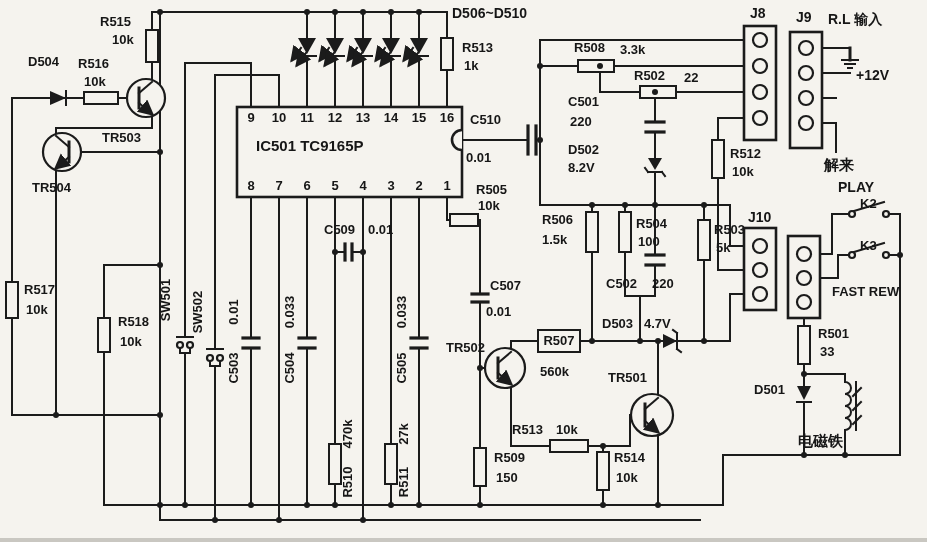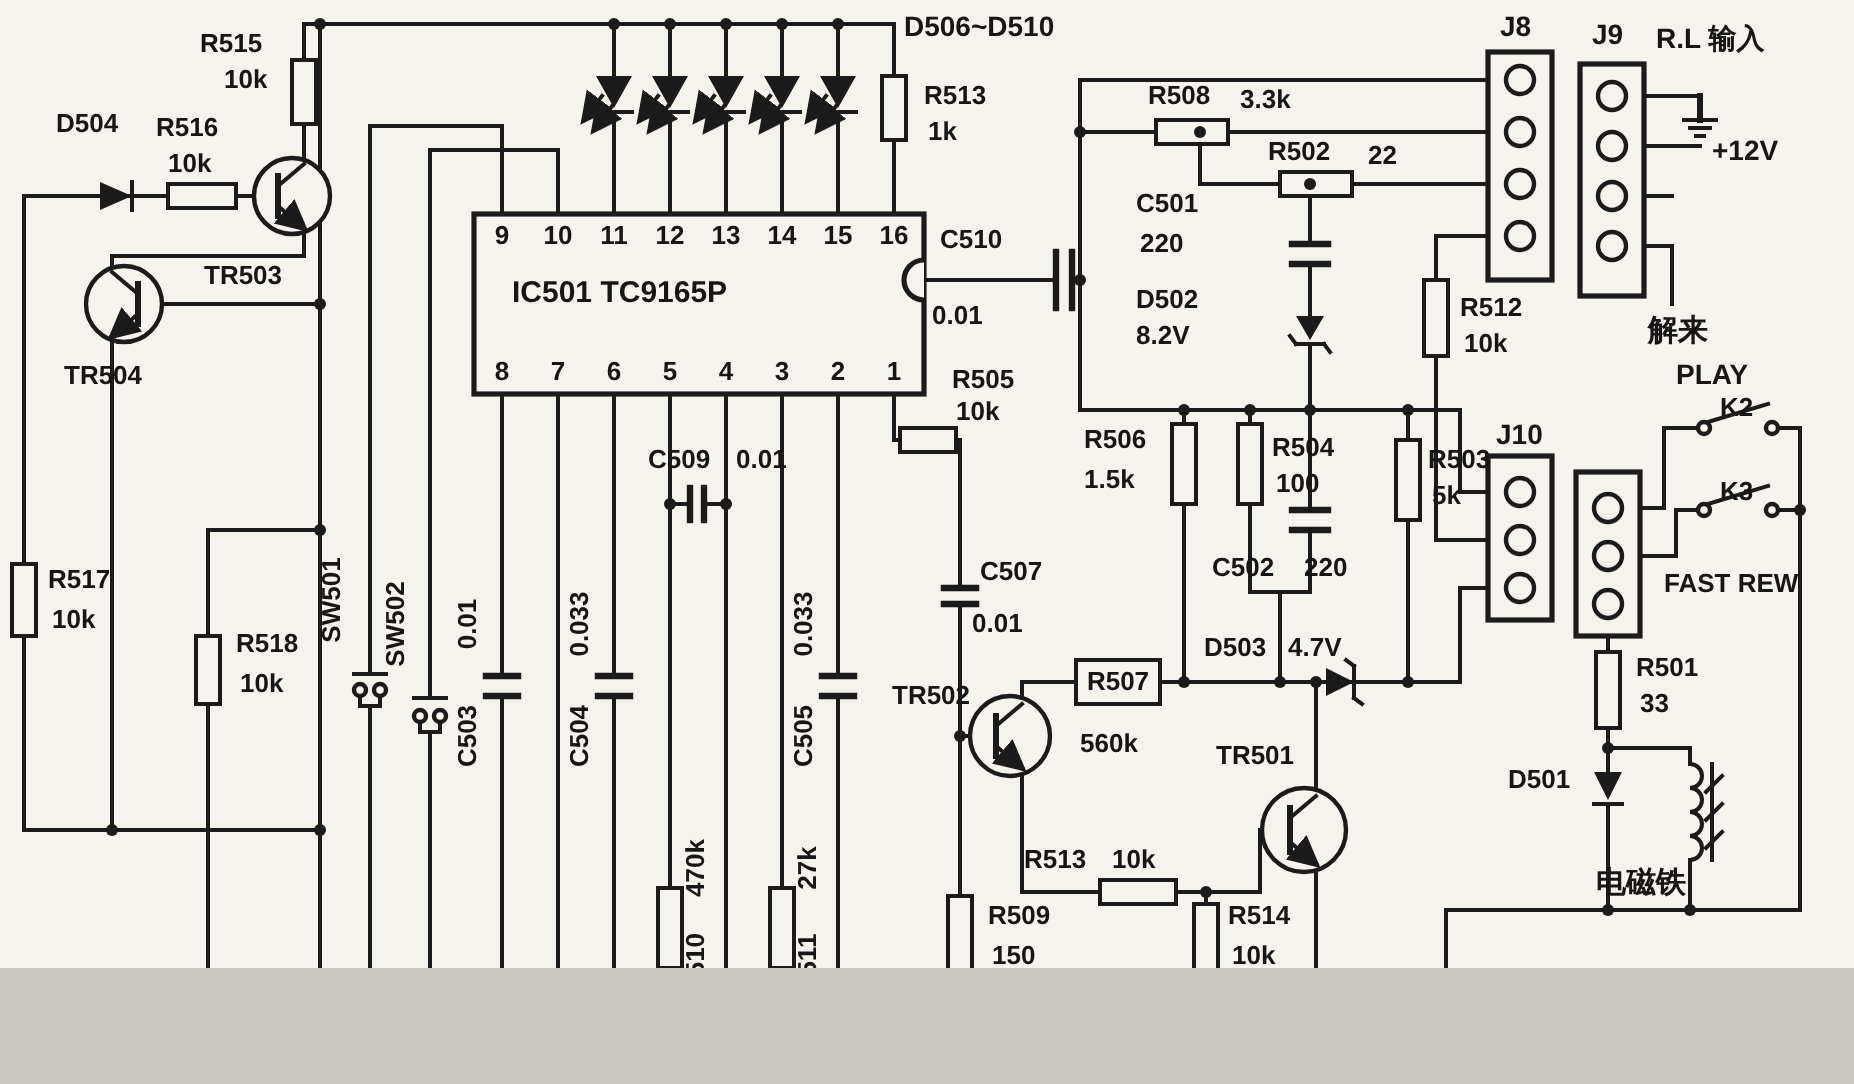--- a/index.html
+++ b/index.html
@@ -1,16 +1,16 @@
 <!DOCTYPE html>
 <html><head>
 <meta charset="utf-8">
 <style>
   html,body{margin:0;padding:0;background:#c9c7c1;}
-  .page{width:927px;height:484px;background:#f5f3ee;position:relative;overflow:hidden;
+  .page{width:927px;height:538px;background:#f5f3ee;position:relative;overflow:hidden;
         font-family:"Liberation Sans","DejaVu Sans",sans-serif;}
   svg{display:block;}
   line,polyline{stroke:#1b1b1b;stroke-width:2;stroke-linecap:square;fill:none;}
   .plate{stroke-width:3.2;}
   .thick{stroke-width:3;}
   .box{fill:#f5f3ee;stroke:#1b1b1b;stroke-width:2;}
   .bigbox{fill:#f5f3ee;stroke:#1b1b1b;stroke-width:2.6;}
   .pad{fill:#f5f3ee;stroke:#1b1b1b;stroke-width:2.2;}
   .tri{fill:#1b1b1b;stroke:none;}
   .dot{fill:#1b1b1b;stroke:none;}

